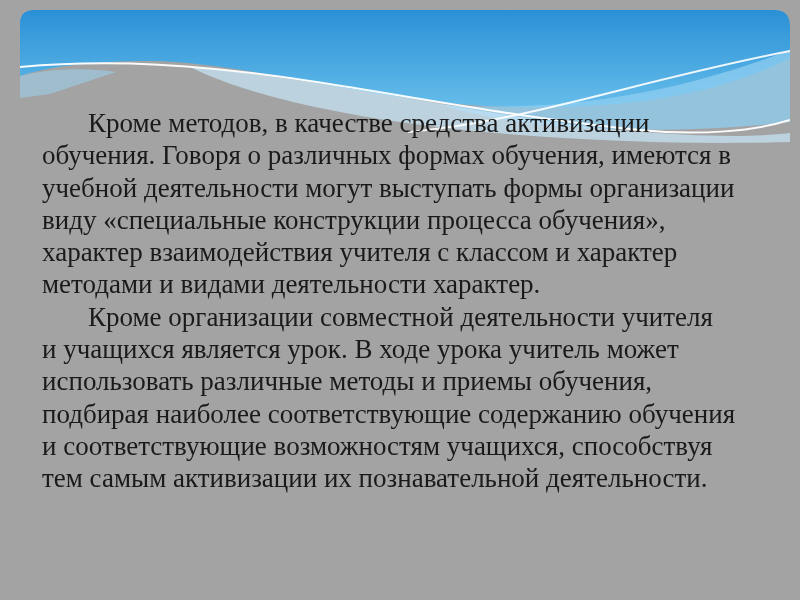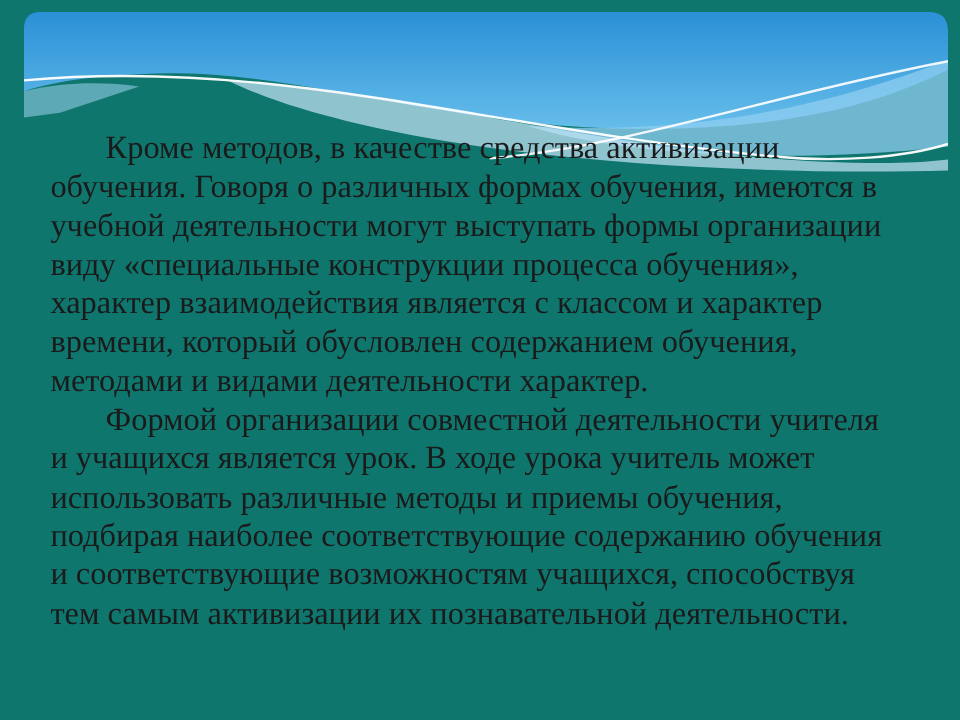--- a/index.html
+++ b/index.html
@@ -4,21 +4,21 @@
 <style>
   html, body {
     margin: 0;
     padding: 0;
     background: #ffffff;
   }
   .slide {
     position: relative;
     width: 800px;
     height: 600px;
-    background: #0f766e;
+    background: #a3a3a3;
     overflow: hidden;
     font-family: "Liberation Serif", "DejaVu Serif", serif;
   }
   .header-wave {
     position: absolute;
     left: 20px;
     top: 10px;
     width: 770px;
     height: 140px;
   }
@@ -73,26 +73,25 @@
     <path fill="none" stroke="#ffffff" stroke-width="2" opacity="0.95" d="M0,57 C210,38 380,96 620,120 C680,126 735,121 770,110"></path>
     <path fill="none" stroke="#ffffff" stroke-width="2" opacity="0.9" d="M388,122 C500,113 620,70 770,41"></path>
   </svg>
 
   <div class="content" style="color: rgb(26, 26, 26);">
     <div class="para">
       <div class="line indent">Кроме методов, в качестве средства активизации</div>
       <div class="line">обучения. Говоря о различных формах обучения, имеются в</div>
       <div class="line">учебной деятельности могут выступать формы организации</div>
       <div class="line">виду «специальные конструкции процесса обучения»,</div>
-      <div class="line">характер взаимодействия является с классом и характер</div>
-      <div class="line">времени, который обусловлен содержанием обучения,</div>
+      <div class="line">характер взаимодействия учителя с классом и характер</div>
       <div class="line">методами и видами деятельности характер.</div>
     </div>
     <div class="para">
-      <div class="line indent">Формой организации совместной деятельности учителя</div>
+      <div class="line indent">Кроме организации совместной деятельности учителя</div>
       <div class="line">и учащихся является урок. В ходе урока учитель может</div>
       <div class="line">использовать различные методы и приемы обучения,</div>
       <div class="line">подбирая наиболее соответствующие содержанию обучения</div>
       <div class="line">и соответствующие возможностям учащихся, способствуя</div>
       <div class="line">тем самым активизации их познавательной деятельности.</div>
     </div>
   </div>
 
 </div>
 

